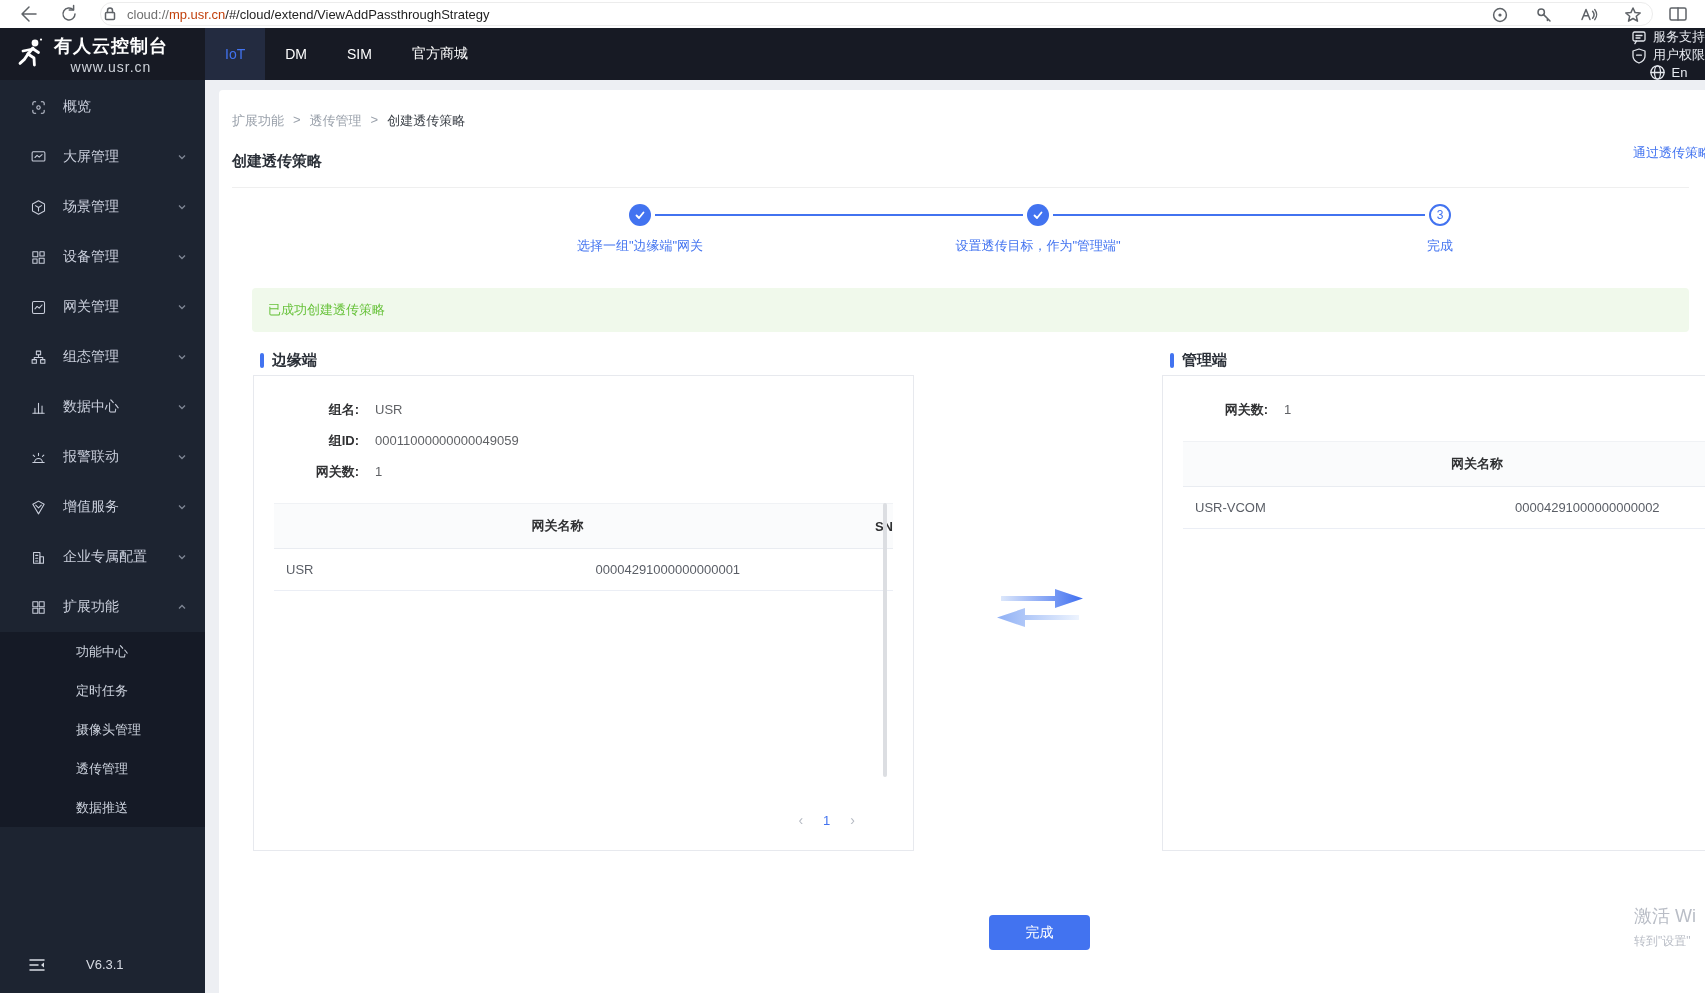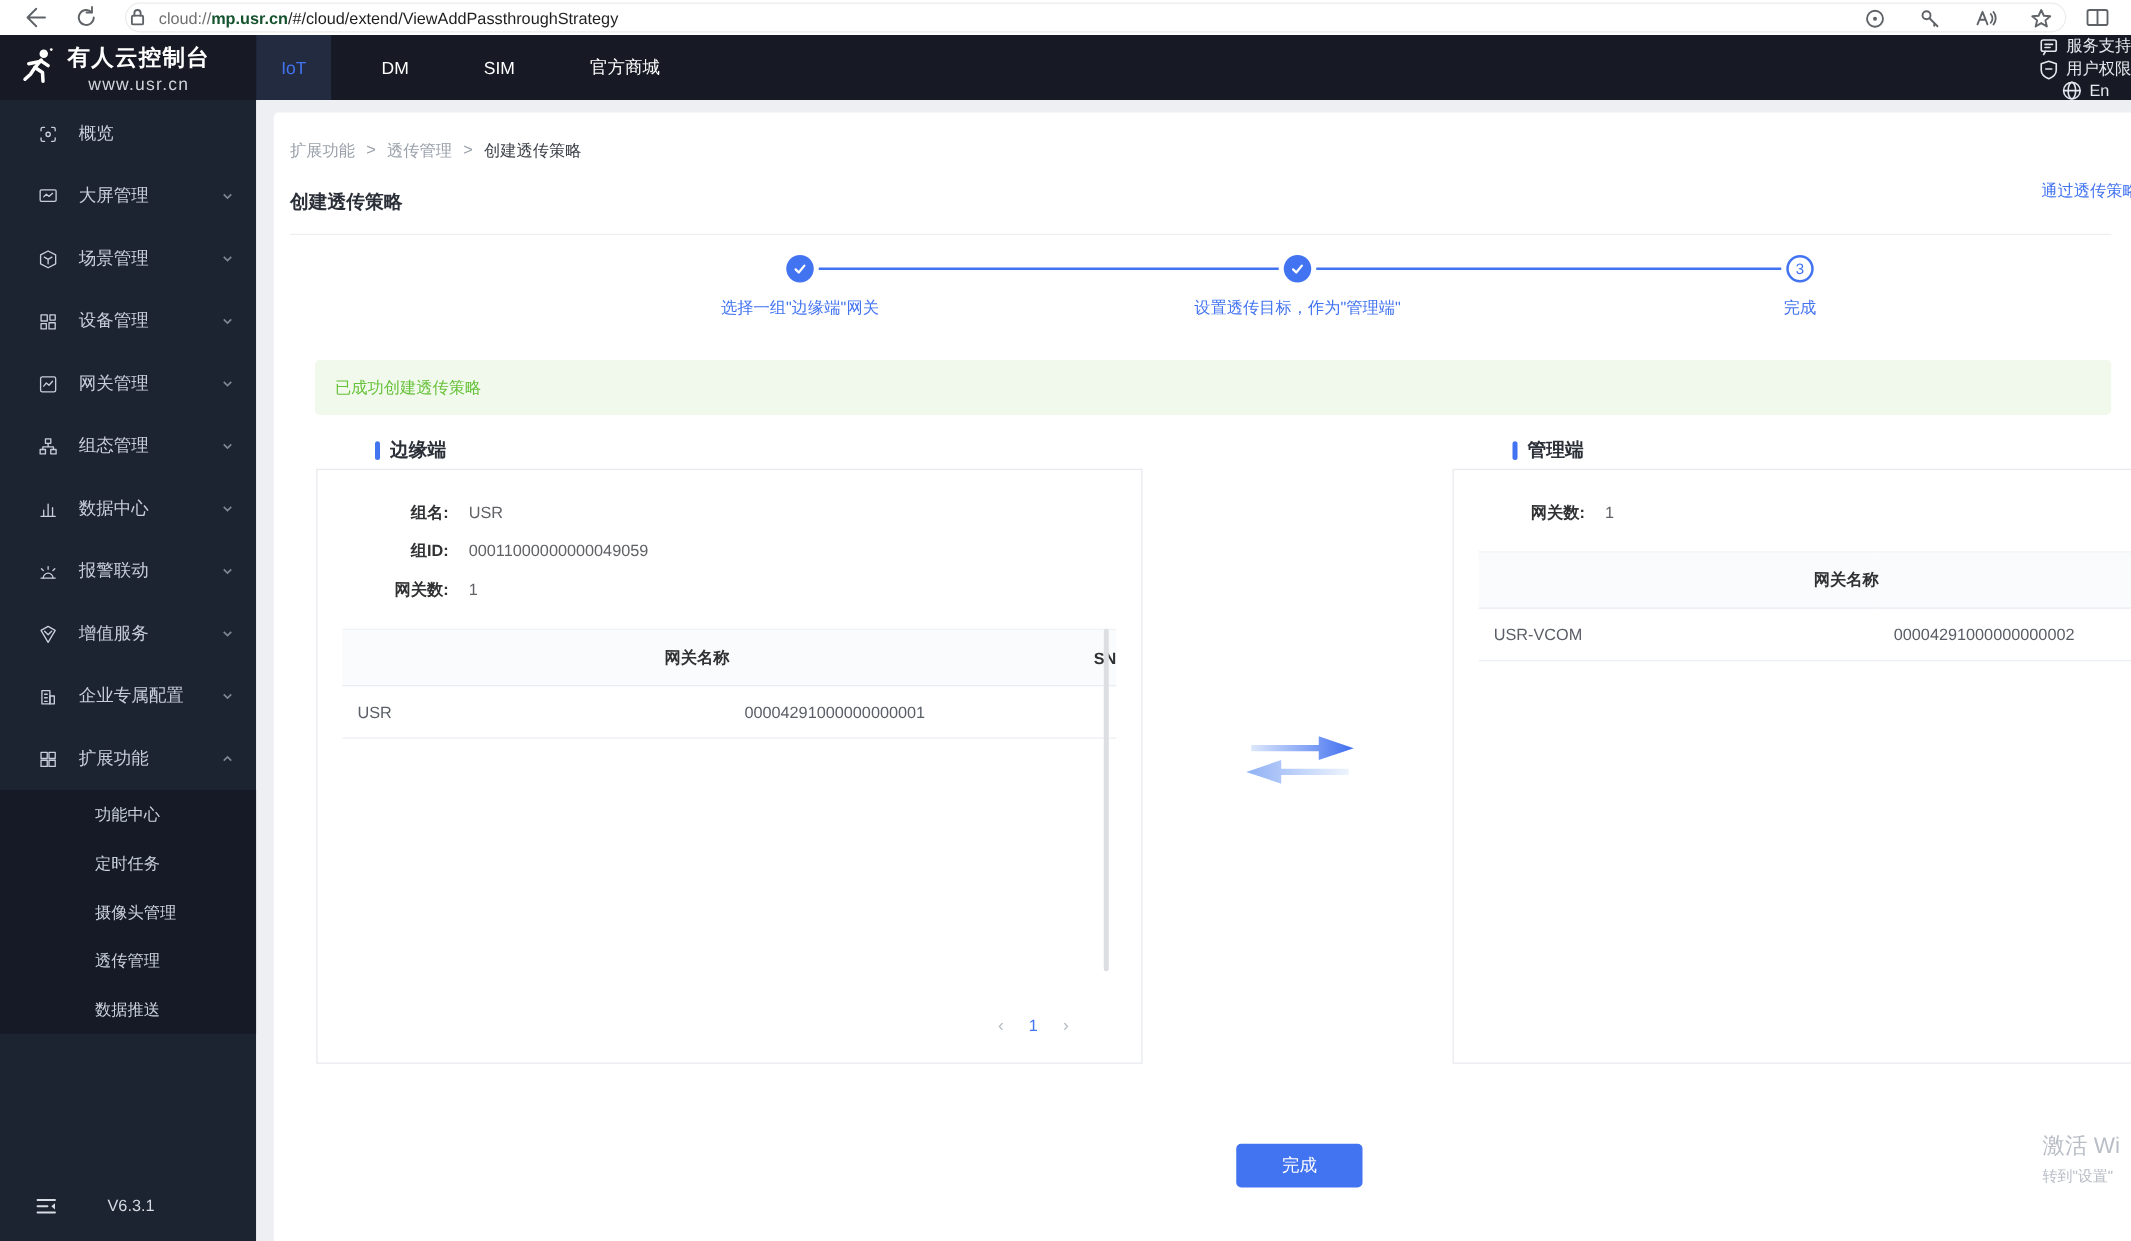--- a/index.html
+++ b/index.html
@@ -9,30 +9,30 @@
   .bicn { stroke:#5f6368; fill:none; stroke-width:1.5; stroke-linecap:round; stroke-linejoin:round; }
   .nicn { stroke:#e3e6ec; fill:none; stroke-width:1.3; stroke-linecap:round; stroke-linejoin:round; }
 
   
   #chrome { position:absolute; left:0; top:0; right:0; height:28px; background:#fff; }
   #chrome .navbtn { position:absolute; top:3px; width:22px; height:22px; }
   #urlpill { position:absolute; left:100px; top:2px; height:24px; right:52px; border:1px solid #ececec;
              border-radius:12px; background:#fff; display:flex; align-items:center; }
   #urltext { font-size:13px; margin-left:8px; color:#1f1f1f; white-space:nowrap; }
   #urltext .proto { color:#6f6f6f; }
-  #urltext .host { font-weight:700; color:#14532d; }
+  #urltext .host { font-weight:400; color:#c2410c; }
   .pill-icons { position:absolute; right:10px; top:2px; display:flex; gap:26px; align-items:center; height:20px; }
 
   
   #navbar { position:absolute; left:0; top:28px; right:0; height:52px; background:#171a24; display:flex; }
   #logo { width:205px; display:flex; align-items:center; padding-left:14px; }
   #logo-text { margin-left:8px; }
   #logo-title { color:#fff; font-size:18px; font-weight:700; letter-spacing:1px; }
   #logo-sub { color:#cfd3da; font-size:14px; text-align:center; letter-spacing:1px; margin-top:1px; }
-  .tabs { display:flex; height:100%;gap:20px; }
+  .tabs { display:flex; height:100%; }
   .tab { padding:0 20px; display:flex; align-items:center; color:#fff; font-size:14px; cursor:pointer; }
   .tab.active { background:#232b40; color:#4273f0; }
   #nav-right { margin-left:auto; display:flex; align-items:center; padding-right:0; color:#e6e9ef;
                font-size:13px; white-space:nowrap;flex-direction:column; }
   .nav-item { display:flex; align-items:center; gap:6px; }
 
   
   #sidebar { position:absolute; left:0; top:80px; bottom:0; width:205px; background:#1d2431; }
   .si { height:50px; display:flex; align-items:center; padding:0 18px 0 30px; color:#c9cedb; font-size:14px; cursor:pointer; }
   .si .lbl { margin-left:16px; }
@@ -58,21 +58,21 @@
                  display:flex; align-items:center; justify-content:center; }
   .step-circle.outline { background:#fff; border:2px solid #4273f0; color:#4273f0; font-size:12px; }
   .step-line { position:absolute; top:124px; height:2px; background:#4273f0; }
   .step-label { position:absolute; top:147px; width:320px; text-align:center; font-size:13px; color:#4273f0; }
 
   
   #banner { position:absolute; left:33px; top:198px; width:1437px; height:44px; background:#f0f9eb; border-radius:4px;
             color:#67c23a; font-size:13px; line-height:44px; padding-left:16px; }
 
   
-  .sec-hdr { position:absolute; top:261px; display:flex; align-items:center;margin-left:40px; }
+  .sec-hdr { position:absolute; top:261px; display:flex; align-items:center; }
   .sec-bar { width:4px; height:15px; background:#4273f0; border-radius:2px; margin-right:8px; }
   .sec-title { font-size:15px; font-weight:700; color:#2b3038; }
 
   
   .card { position:absolute; top:285px; height:476px; background:#fff; border:1px solid #e7e9ee; padding:18px 20px; }
   #edge-card { left:34px; width:661px; }
   #manage-card { left:943px; width:740px; }
   .fld { display:flex; height:31px; line-height:31px; font-size:13px; }
   .fld-l { width:85px; text-align:right; font-weight:700; color:#303133; }
   .fld-v { margin-left:16px; color:#606266; }

